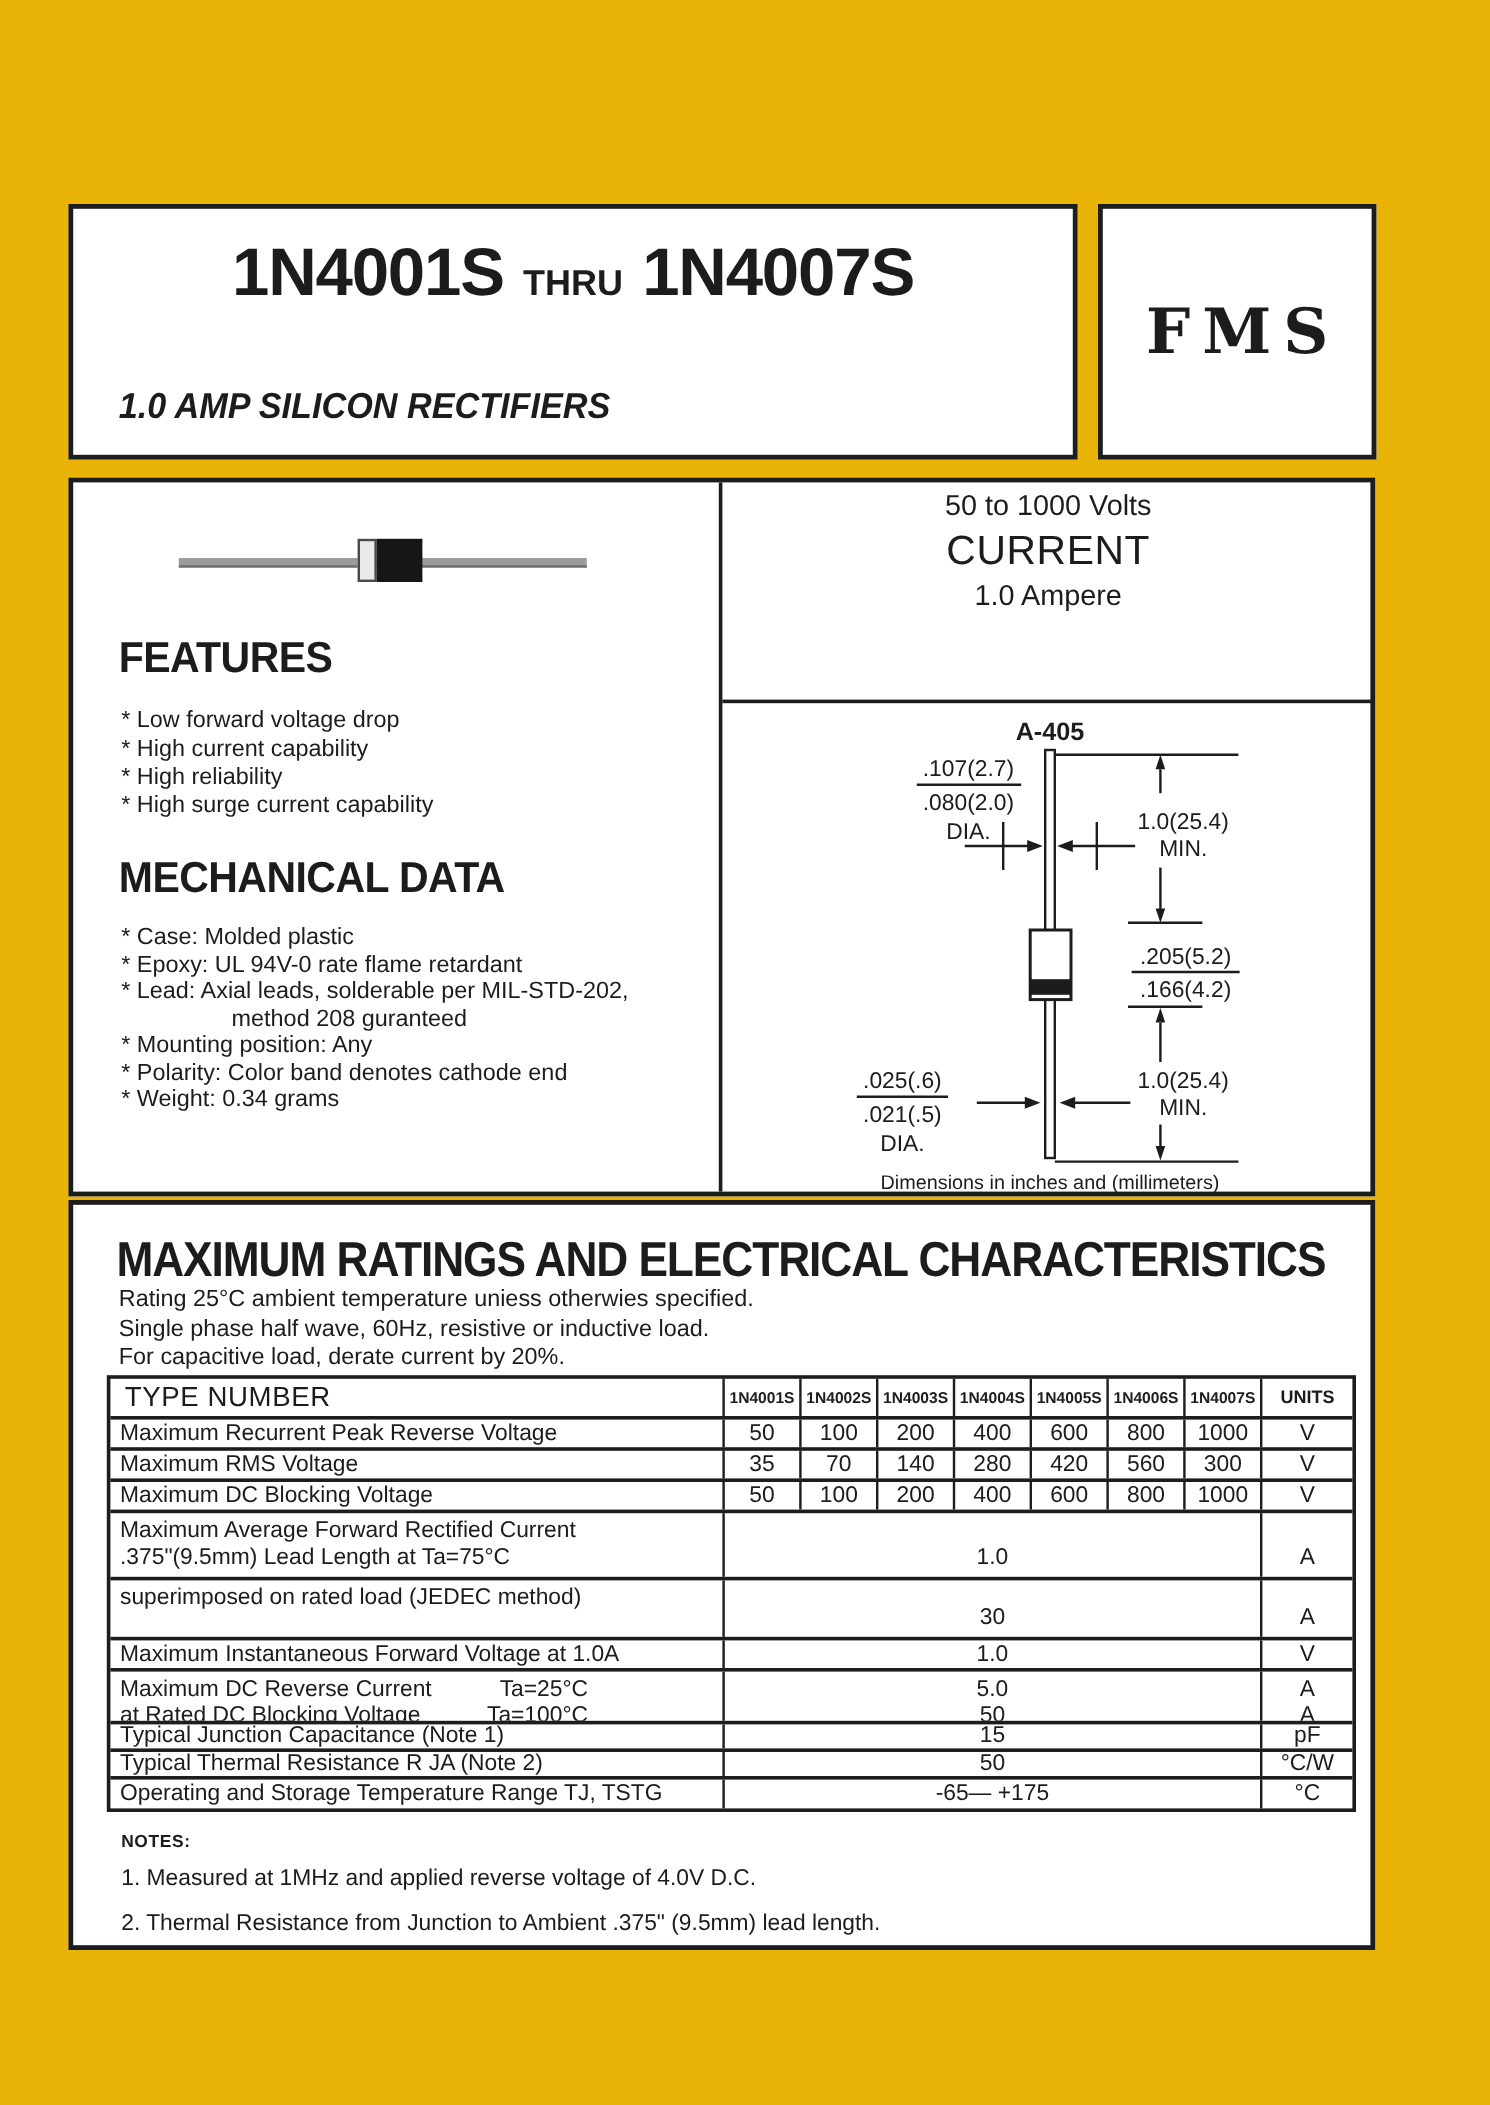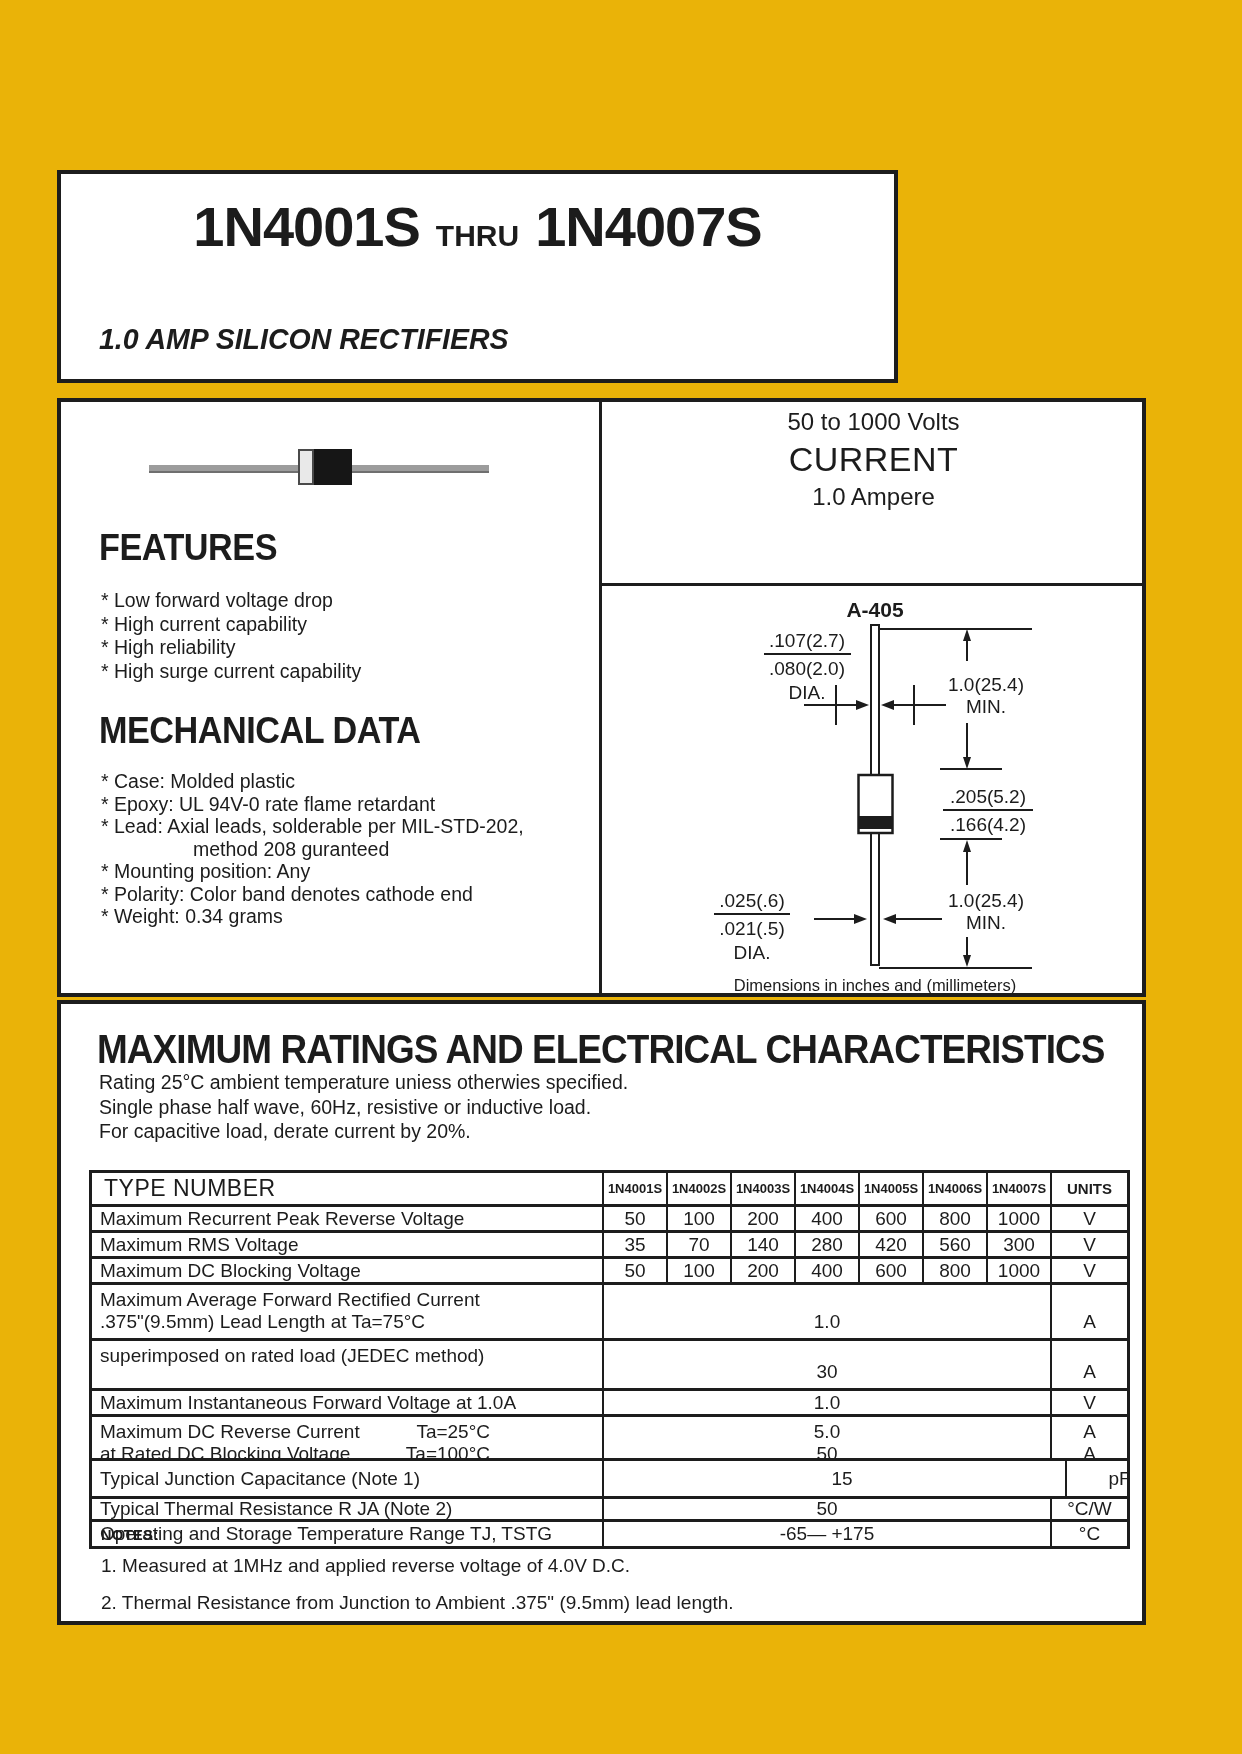--- a/index.html
+++ b/index.html
@@ -49,61 +49,64 @@
   .dim-svg .note{font-size:16.5px;}
   .dim-svg line{stroke:#1c1c1c;stroke-width:2;}
   .dim-svg polygon{fill:#1c1c1c;}
 
   
   .ratings-box{left:57px;top:1000px;width:1089px;height:625px;}
   .ratings-head{left:36px;top:22px;font-size:41px;font-weight:bold;letter-spacing:-1px;
                 transform:scaleX(.9);transform-origin:0 0;white-space:nowrap;}
   .conds{left:38px;top:66px;font-size:19.5px;line-height:24.5px;}
 
-  .rtable{position:absolute;left:28px;top:166px;width:1035px;border:3px solid #1d1d1d;box-sizing:content-box;background:#fff;}
+  .rtable{position:absolute;left:28px;top:142px;width:1035px;border:3px solid #1d1d1d;box-sizing:content-box;background:#fff;}
   .trow{display:grid;grid-template-columns:512px 64px 64px 64px 64px 64px 64px 64px 75px;box-sizing:border-box;}
   .trow.merged{grid-template-columns:512px 448px 75px;}
   .trow{border-bottom:3px solid #1d1d1d;}
   .trow.last{border-bottom:none;}
   .tcell{border-right:2px solid #1d1d1d;display:flex;align-items:center;justify-content:center;
          box-sizing:border-box;font-size:19px;overflow:hidden;}
   .tcell:last-child{border-right:none;}
   .lblcell{justify-content:flex-start;padding-left:8px;}
   .h-row{height:34px;}
   .v-row{height:26px;}
   .hdr-type{font-size:23px;justify-content:flex-start;padding-left:12px;letter-spacing:.5px;}
   .hdr-part{font-size:13px;font-weight:bold;}
   .hdr-units{font-size:15px;font-weight:bold;}
   .two-line{flex-direction:column;align-items:stretch;justify-content:space-between;padding:4px 0 5px 8px;}
   .two-line .tl{display:flex;}
   .bot{align-items:flex-end;padding-bottom:5px;}
   .stack{flex-direction:column;justify-content:space-between;padding:4px 0 5px 0;align-items:center;}
   .cond{margin-left:auto;margin-right:112px;}
   .g5{height:56px;}.g6{height:50px;}.g7{height:26px;}.g8{height:44px;}
-  .g9{height:38px;gap:15px;}.g10{height:23px;}.g11{height:24px;}
+  .g9{height:23px;}.g10{height:23px;}.g11{height:24px;}
 
   .notes-title{left:40px;top:523px;font-size:14.5px;font-weight:bold;letter-spacing:.5px;}
   .note-line{font-size:19px;}
   .note1{left:40px;top:551px;}
   .note2{left:40px;top:588px;}
 </style>
 </head>
 <body>
 
 <div class="page">
 
   <div class="box title-box">
     <div class="title-line">
       <span class="title-main">1N4001S</span>
       <span class="title-thru">THRU</span>
       <span class="title-main">1N4007S</span>
     </div>
     <div class="subtitle">1.0 AMP SILICON RECTIFIERS</div>
   </div>
 
+  <div class="box logo-box">
+    <span class="logo-text">FMS</span>
+  </div>
 
   <div class="box main-box">
 
     <div class="left-col">
 
       <div>
         <div class="abs diode-lead"></div>
         <div class="abs diode-band"></div>
         <div class="abs diode-body"></div>
       </div>

